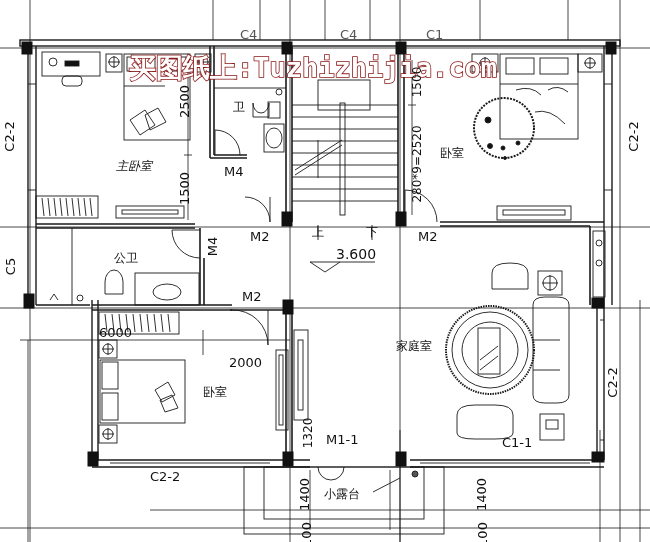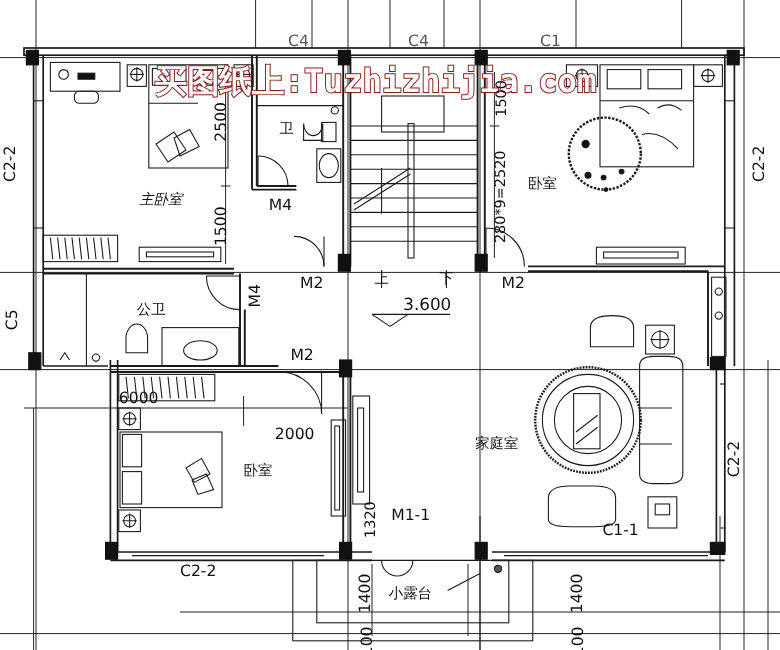--- a/index.html
+++ b/index.html
@@ -273,43 +273,43 @@
   </g>
 </svg>
 
 <div class="watermark">买图纸上:Tuzhizhijia.com</div>
 
 <div class="lbl cn" style="left:116px;top:160px;font-style:italic;">主卧室</div>
 <div class="lbl cn" style="left:233px;top:101px;">卫</div>
 <div class="lbl cn" style="left:440px;top:147px;">卧室</div>
 <div class="lbl cn" style="left:114px;top:252px;">公卫</div>
 <div class="lbl cn" style="left:203px;top:386px;">卧室</div>
-<div class="lbl cn" style="left:396px;top:364px;font-family:Liberation Mono, monospace;">家庭室</div>
+<div class="lbl cn" style="left:396px;top:340px;">家庭室</div>
 <div class="lbl cn" style="left:324px;top:488px;">小露台</div>
 
 <div class="lbl cn" style="left:312px;top:226px;">上</div>
 <div class="lbl cn" style="left:366px;top:226px;">下</div>
 <div class="lbl" style="left:336px;top:247px;font-size:14px;text-align:center;">3.600</div>
 
 <div class="lbl" style="left:224px;top:165px;">M4</div>
 <div class="lbl vert" style="left:203px;top:240px;">M4</div>
 <div class="lbl" style="left:250px;top:230px;">M2</div>
 <div class="lbl" style="left:418px;top:230px;">M2</div>
 <div class="lbl" style="left:242px;top:290px;">M2</div>
-<div class="lbl" style="left:326px;top:423px;text-align:center;">M1-1</div>
+<div class="lbl" style="left:326px;top:433px;text-align:center;">M1-1</div>
 
 <div class="lbl vert" style="left:-6px;top:130px;">C2-2</div>
 <div class="lbl vert" style="left:618px;top:130px;">C2-2</div>
 <div class="lbl vert" style="left:597px;top:376px;">C2-2</div>
 <div class="lbl" style="left:150px;top:470px;">C2-2</div>
 <div class="lbl vert" style="left:2px;top:260px;">C5</div>
 <div class="lbl" style="left:502px;top:436px;">C1-1</div>
 <div class="lbl" style="left:240px;top:28px;color:#555;">C4</div>
 <div class="lbl" style="left:340px;top:28px;color:#555;">C4</div>
-<div class="lbl" style="left:450px;top:28px;color:#555;">C1</div>
+<div class="lbl" style="left:426px;top:28px;color:#555;">C1</div>
 
 <div class="lbl vert" style="left:168px;top:95px;">2500</div>
 <div class="lbl vert" style="left:168px;top:182px;">1500</div>
 <div class="lbl vert" style="left:378px;top:158px;font-size:12px;">280*9=2520</div>
 <div class="lbl vert" style="left:402px;top:76px;font-size:12px;">1500</div>
 <div class="lbl" style="left:99px;top:326px;">6000</div>
 <div class="lbl" style="left:229px;top:326px;margin-top:30px;">2000</div>
 <div class="lbl vert" style="left:293px;top:427px;font-size:12px;">1320</div>
 <div class="lbl vert" style="left:288px;top:488px;">1400</div>
 <div class="lbl vert" style="left:465px;top:488px;">1400</div>

